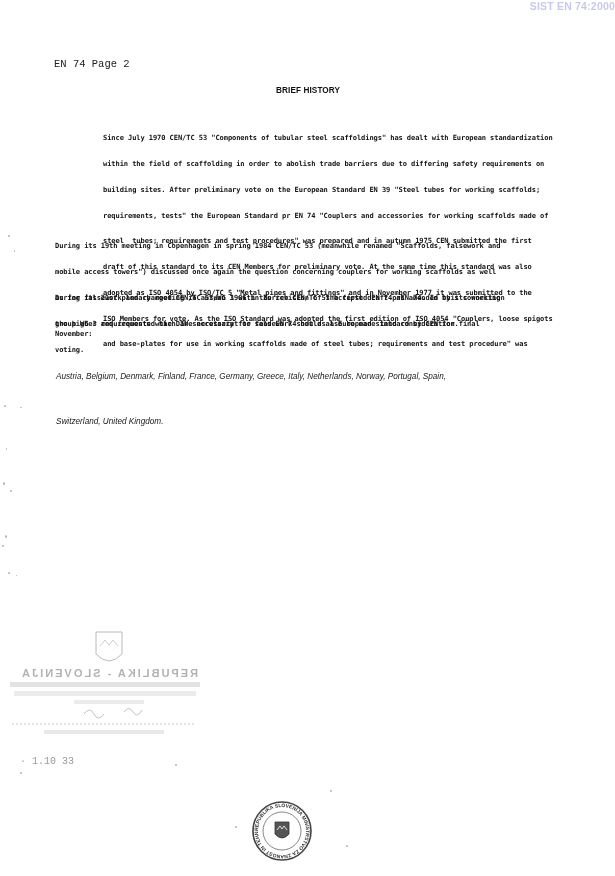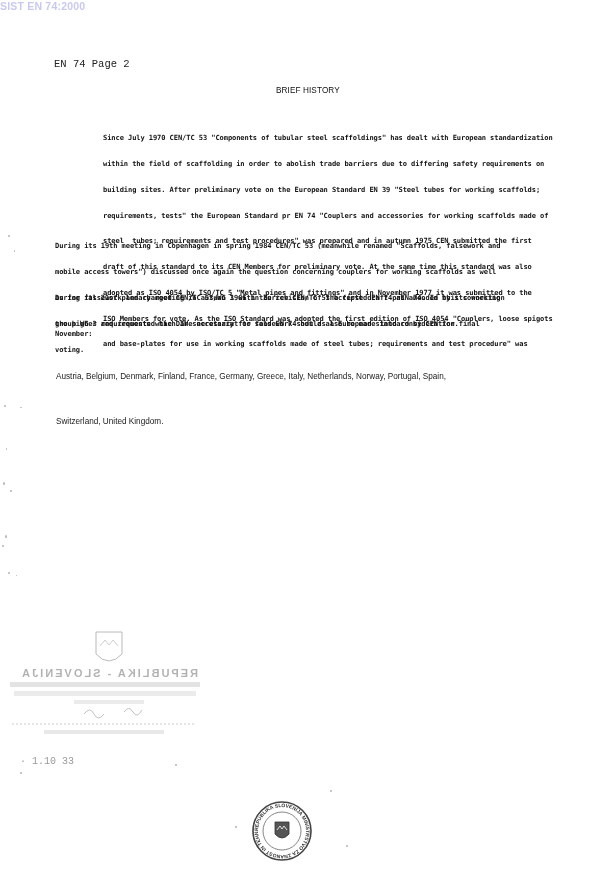--- a/index.html
+++ b/index.html
@@ -1,47 +1,47 @@
 <!DOCTYPE html>
 <html><head>
   <meta charset="utf-8">
   <style>
     html, body { margin: 0; padding: 0; }
     body {
       width: 615px; height: 876px; position: relative; overflow: hidden;
       background: #ffffff; color: #1a1a1a;
     }
     .watermark {
-      position: absolute; top: 0; left: 0; width: 615px; text-align: left;
+      position: absolute; top: 0; left: 0; width: 615px; text-align: right;
       font-family: "Liberation Sans", sans-serif; font-weight: bold;
       font-size: 10.5px; color: #c9c9ee; letter-spacing: 0.2px; line-height: 13px;
     }
     .page-label {
       position: absolute; top: 58px; left: 54px;
       font-family: Liberation Mono, monospace; font-size: 10.5px; color: #222;
     }
     .title {
       position: absolute; top: 86px; left: 276px;
-      font-family: "Liberation Sans", sans-serif; font-weight: normal;
+      font-family: "Liberation Sans", sans-serif; font-weight: bold;
       font-size: 8.2px; color: #111; letter-spacing: 0.1px;
     }
     .body-text {
       position: absolute; left: 55px; width: 520px;
       font-family: "DejaVu Sans Mono", monospace; font-weight: bold;
       font-size: 7.05px; line-height: 8.6px; color: #141414;
       white-space: pre; letter-spacing: -0.08px;
     }
     .p1 { top: 117px; margin-left: 48px; }
     .p2 { top: 225px; }
     .p3 { top: 277px; }
     .p4 { top: 313px; }
     .countries {
       position: absolute; left: 56px; top: 339px; width: 520px;
       font-family: "Liberation Sans", sans-serif; font-size: 8.2px;
-      line-height: 15px; color: #1a1a1a; white-space: pre;
+      line-height: 15px; color: #1a1a1a; white-space: pre; font-style: italic;
     }
     .line { display: block; }
     .speckle { position: absolute; background: #777; border-radius: 50%; opacity: 0.55; }
     .stamp-left {
       position: absolute; left: 4px; top: 628px; width: 200px; height: 130px;
       opacity: 0.45;
     }
     .stamp-round { position: absolute; left: 251px; top: 800px; width: 62px; height: 62px; }
     .scan-mark {
       position: absolute; left: 20px; top: 756px;

